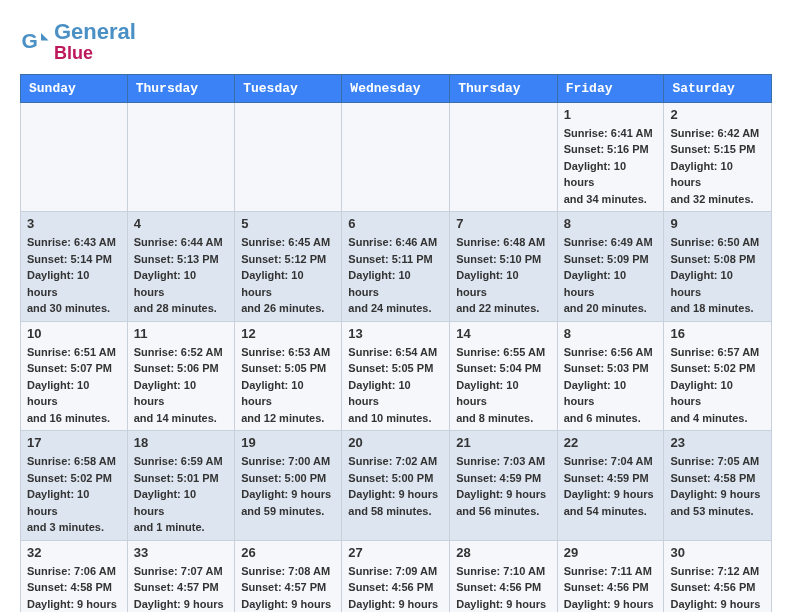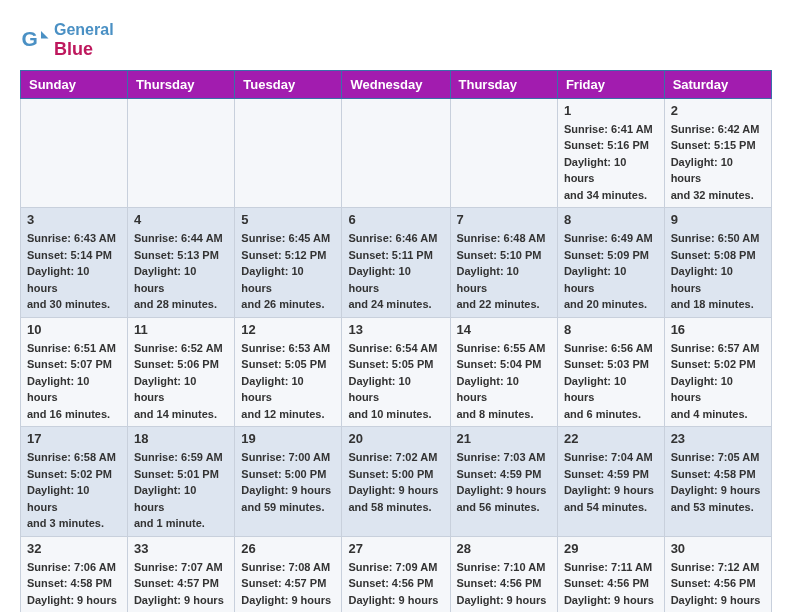--- a/index.html
+++ b/index.html
@@ -44,21 +44,22 @@
     }
     .location {
       font-size: 16px;
       color: #555;
     }
     table {
       width: 100%;
       border-collapse: collapse;
     }
     thead tr {
-      background-color: #a21caf;
+      background-color: #3b82f6;
+      font-family: Liberation Mono, monospace;
     }
     thead th {
       color: #fff;
       font-size: 13px;
       font-weight: bold;
       padding: 6px 8px;
       border: 1px solid #3a6faa;
       text-align: left;
     }
     tbody tr {
@@ -93,21 +94,21 @@
 </head>
 <body>
 
 <div class="header">
   <div class="logo">
     <svg class="logo-icon" viewBox="0 0 40 40">
       <text x="2" y="28" font-size="28" fill="#4a90c4" font-family="Arial" font-weight="bold">G</text>
       <polygon points="28,8 38,18 28,18" fill="#4a90c4"></polygon>
     </svg>
     <div class="logo-text">
-  <div><span style="color:#4a90c4;font-weight:bold;font-size:16px;">General</span></div>
+  <div><span style="color:#4a90c4;font-weight:bold;font-size:22px;">General</span></div>
   <div style="color:#be185d;font-weight:bold;font-size:18px;">Blue</div>
 </div>
   </div>
   <div class="title-block">
     <div class="month-title"></div>
     <div class="location"></div>
   </div>
 </div>
 
 <table>

